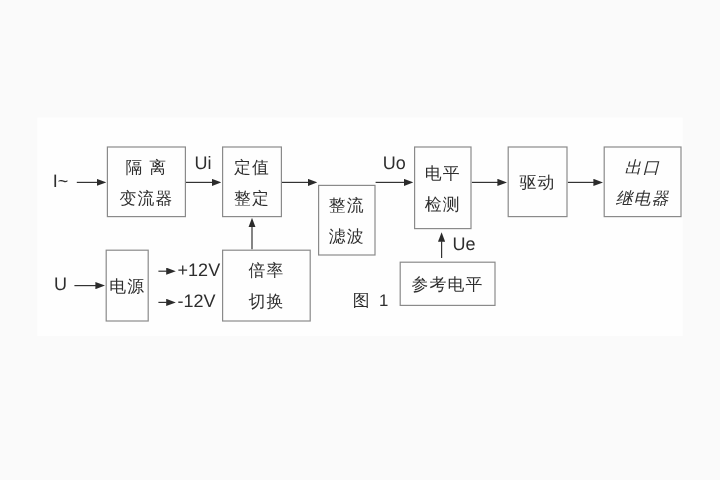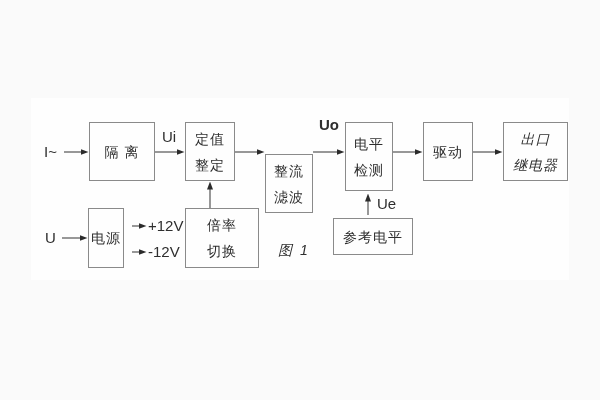--- a/index.html
+++ b/index.html
@@ -52,27 +52,28 @@
     <line x1="62" y1="238" x2="80" y2="238" marker-end="url(#ah)"></line>
     <line x1="132" y1="226" x2="139" y2="226" marker-end="url(#ah)"></line>
     <line x1="132" y1="252" x2="139" y2="252" marker-end="url(#ah)"></line>
     <line x1="210" y1="208" x2="210" y2="189" marker-end="url(#ah)"></line>
     <line x1="368" y1="215" x2="368" y2="201" marker-end="url(#ah)"></line>
   </svg>
 
   <span class="lbl" style="left:44px;top:145px;">I~</span>
   <span class="lbl" style="left:45px;top:231px;">U</span>
   <span class="lbl" style="left:162px;top:130px;">Ui</span>
-  <span class="lbl" style="left:319px;top:118px;font-weight:bold;">Uo</span>
+  <span class="lbl" style="left:319px;top:130px;">Uo</span>
   <span class="lbl" style="left:377px;top:197px;">Ue</span>
   <span class="lbl" style="left:148px;top:219px;">+12V</span>
   <span class="lbl" style="left:148px;top:245px;">-12V</span>
 
   <div class="box" style="left:89px;top:122px;width:66px;height:59px;">
     <span>隔 离</span>
+    <span>变流器</span>
   </div>
   <div class="box" style="left:185px;top:122px;width:50px;height:59px;">
     <span>定值</span>
     <span>整定</span>
   </div>
   <div class="box" style="left:265px;top:122px;width:48px;height:59px;margin-top:32px;">
     <span>整流</span>
     <span>滤波</span>
   </div>
   <div class="box" style="left:345px;top:122px;width:48px;height:69px;">
@@ -91,15 +92,15 @@
     <span>电源</span>
   </div>
   <div class="box" style="left:185px;top:208px;width:74px;height:60px;">
     <span>倍率</span>
     <span>切换</span>
   </div>
   <div class="box" style="left:333px;top:218px;width:80px;height:37px;">
     <span>参考电平</span>
   </div>
 
-  <span class="lbl caption" style="left:278px;top:243px;font-style:italic;">图 1</span>
+  <span class="lbl caption" style="left:294px;top:243px;">图 1</span>
 
 </div>
 
 </body></html>

